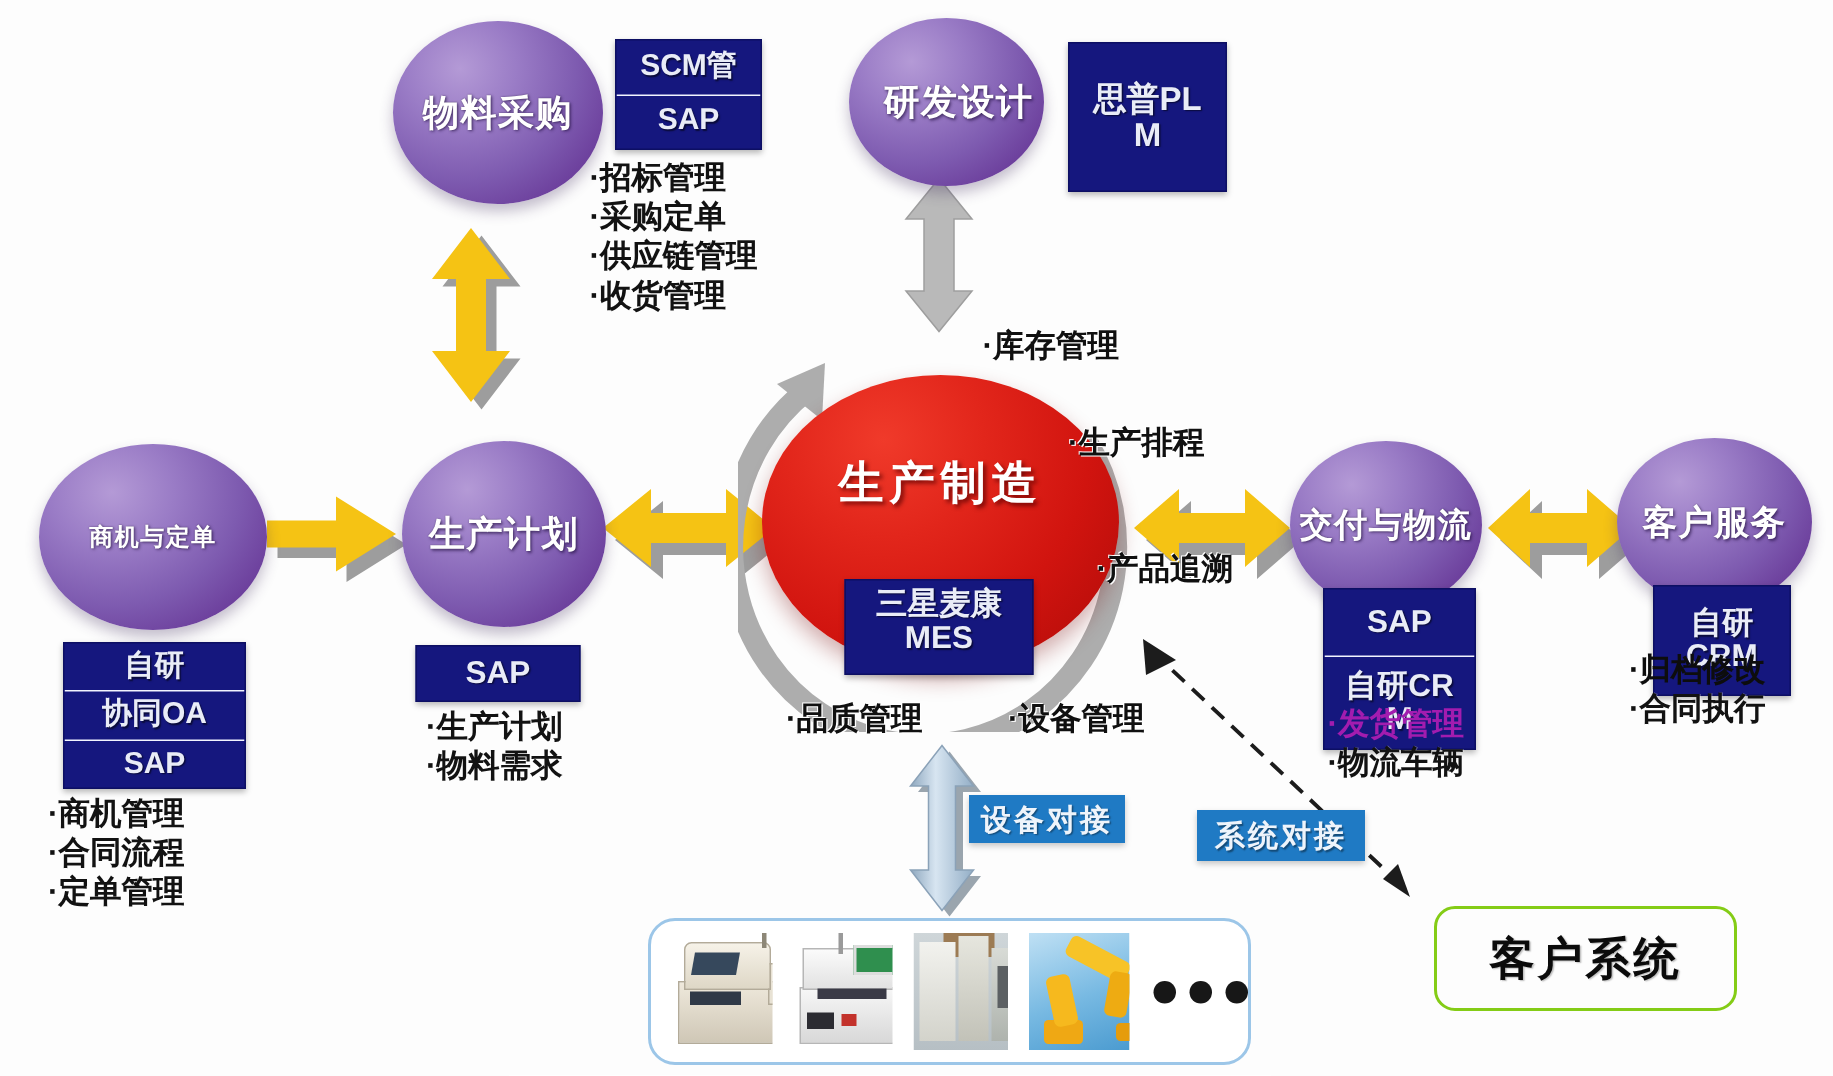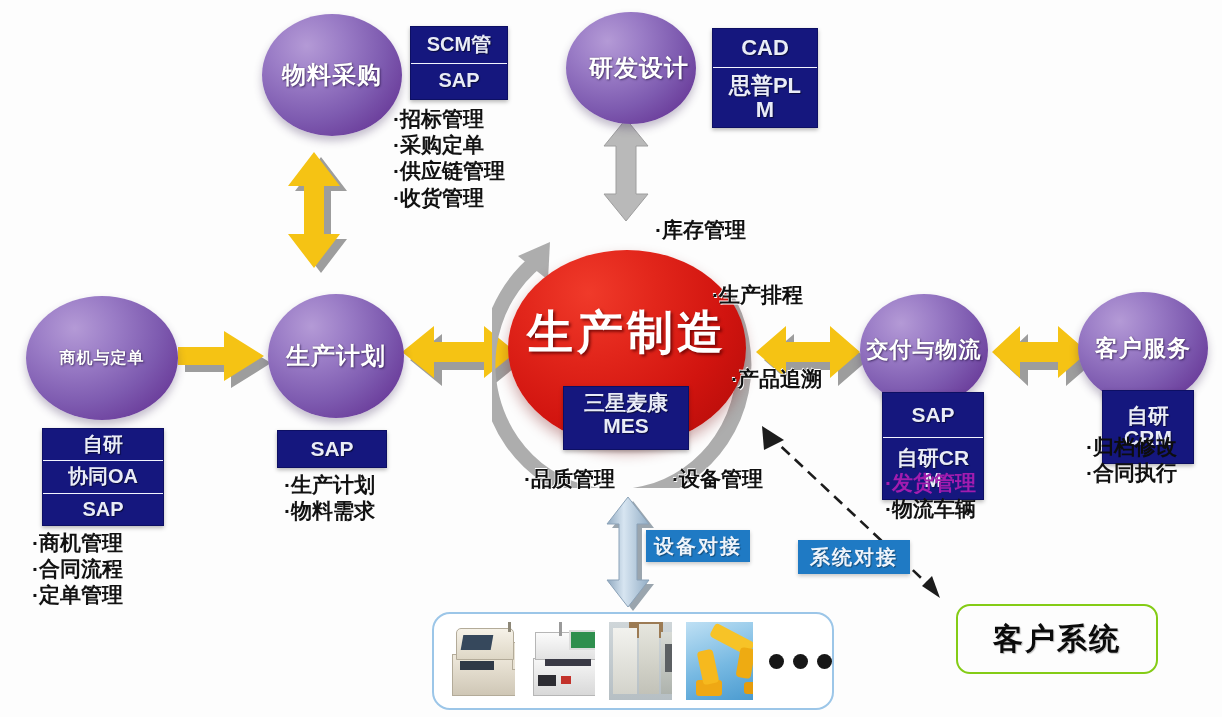--- a/index.html
+++ b/index.html
@@ -38,21 +38,21 @@
     position:absolute;
     border-radius:50%;
     background:
       radial-gradient(ellipse at 34% 22%, #f03a2a 0%, #e2261b 30%, #d1140f 62%, #b80d0a 88%, #a20a08 100%);
     box-shadow:0 7px 14px rgba(120,10,10,0.33);
     z-index:7;
     display:flex;align-items:flex-start;justify-content:center;
   }
   .core-label{
     color:#ffffff;font-weight:bold;
-    font-size:46px;letter-spacing:4px;
+    font-size:30px;letter-spacing:4px;
     margin-top:52px;white-space:nowrap;
     text-shadow:2px 2px 3px rgba(90,0,0,.75);
   }
 
   
   .sysbox{
     position:absolute;
     background:#15177e;
     border:1px solid #0d0f63;
     box-shadow:0 2px 4px rgba(0,0,0,.28);
@@ -272,21 +272,20 @@
     <div>·招标管理</div>
     <div>·采购定单</div>
     <div>·供应链管理</div>
     <div>·收货管理</div>
   </div>
 
   <div class="node" style="left:566px;top:12px;width:130px;height:112px;">
     <span class="node-label" style="font-size:24px;margin-left:16px;">研发设计</span>
   </div>
   <div class="sysbox" style="left:712px;top:28px;width:104px;height:98px;">
-    <div class="row" style="font-size:22px;height:32px;display:flex;align-items:center;justify-content:center;">CAD</div>
     <div class="row" style="font-size:22px;flex:1;display:flex;align-items:center;justify-content:center;white-space:pre-line;">思普PL
 M</div>
   </div>
 
   <div class="node" style="left:26px;top:296px;width:152px;height:124px;">
     <span class="node-label" style="font-size:16px;">商机与定单</span>
   </div>
   <div class="sysbox" style="left:42px;top:428px;width:120px;height:96px;">
     <div class="row" style="font-size:20px;flex:1;display:flex;align-items:center;justify-content:center;">自研</div>
     <div class="row" style="font-size:20px;flex:1;display:flex;align-items:center;justify-content:center;">协同OA</div>

